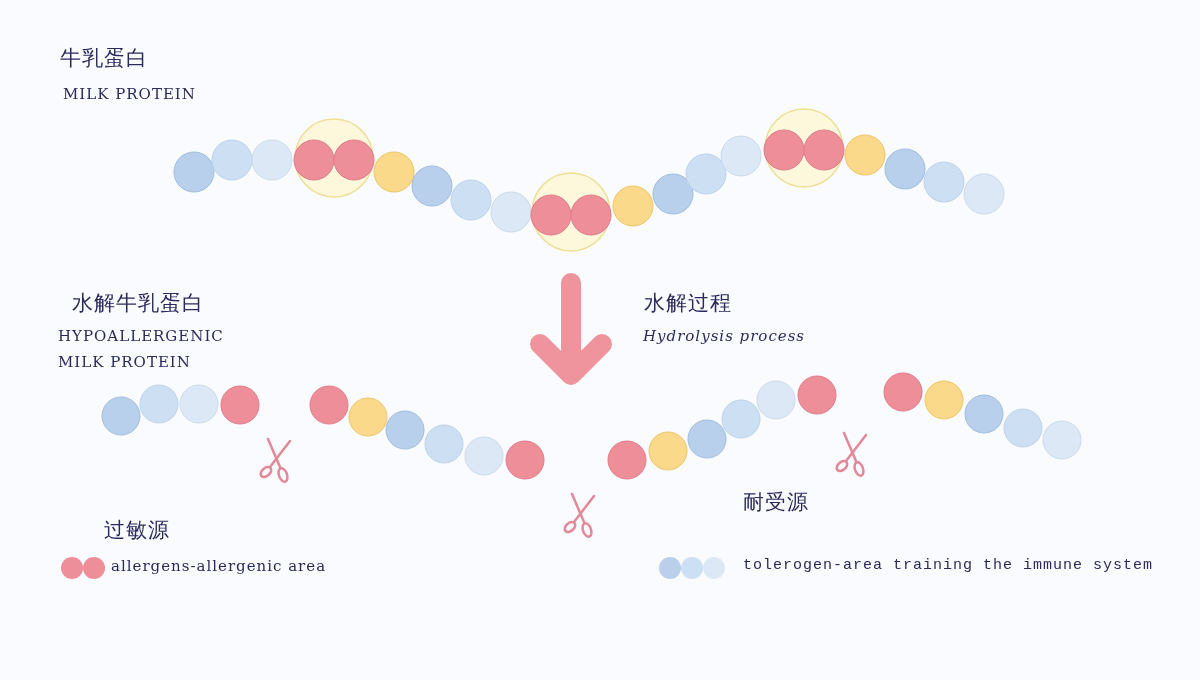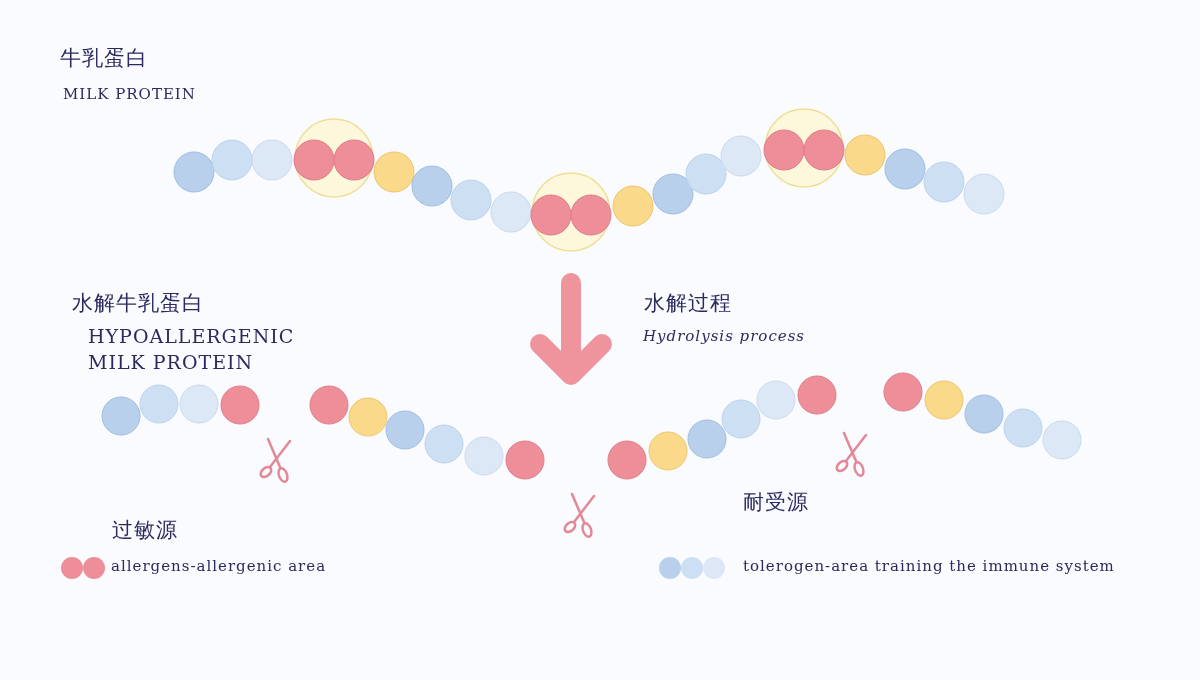--- a/index.html
+++ b/index.html
@@ -1,21 +1,21 @@
 <!DOCTYPE html>
 <html><head>
 <meta charset="utf-8">
 <style>
   html, body { margin:0; padding:0; }
   body { width:1200px; height:680px; background:#f9fbfe; position:relative; overflow:hidden;
          font-family:"DejaVu Serif", serif; color:#2a2a5e; }
   .label { position:absolute; white-space:nowrap; }
   .zh { font-family:Liberation Mono, monospace; font-size:21px; color:#2a2a5e; letter-spacing:1px; }
   .en { font-family:"DejaVu Serif", serif; font-size:15px; color:#2a2a5e; letter-spacing:1px; }
-  .en2 { font-family:"DejaVu Serif", serif; font-size:19px; color:#2a2a5e; line-height:26px; letter-spacing:1px;margin-left:30px; }
+  .en2 { font-family:"DejaVu Serif", serif; font-size:15px; color:#2a2a5e; line-height:26px; letter-spacing:1px; }
   svg.canvas { position:absolute; left:0; top:0; }
 </style>
 </head>
 <body>
 
 <svg class="canvas" width="1200" height="680" viewBox="0 0 1200 680">
 
   <g>
     <circle cx="334" cy="158" r="39" fill="#fdf7dc" stroke="#efdf95" stroke-width="1.5"></circle>
     <circle cx="571" cy="212" r="39" fill="#fdf7dc" stroke="#efdf95" stroke-width="1.5"></circle>
@@ -124,17 +124,17 @@
 
 <div class="label zh" style="left:72px;top:289px;">水解牛乳蛋白</div>
 <div class="label en2" style="left:58px;top:323px;">
   <div>HYPOALLERGENIC</div>
   <div>MILK PROTEIN</div>
 </div>
 
 <div class="label zh" style="left:644px;top:289px;">水解过程</div>
 <div class="label en" style="left:643px;top:327px;font-style:italic;">Hydrolysis process</div>
 
-<div class="label zh" style="left:112px;top:516px;">过敏源</div>
+<div class="label zh" style="left:104px;top:516px;">过敏源</div>
 <div class="label en" style="left:111px;top:557px;">allergens-allergenic area</div>
 
 <div class="label zh" style="left:743px;top:488px;">耐受源</div>
-<div class="label en" style="left:743px;top:557px;">tolerogen-area training the immune system</div>
+<div class="label en" style="left:743px;top:557px;font-family:Liberation Mono, monospace;">tolerogen-area training the immune system</div>
 
 </body></html>

